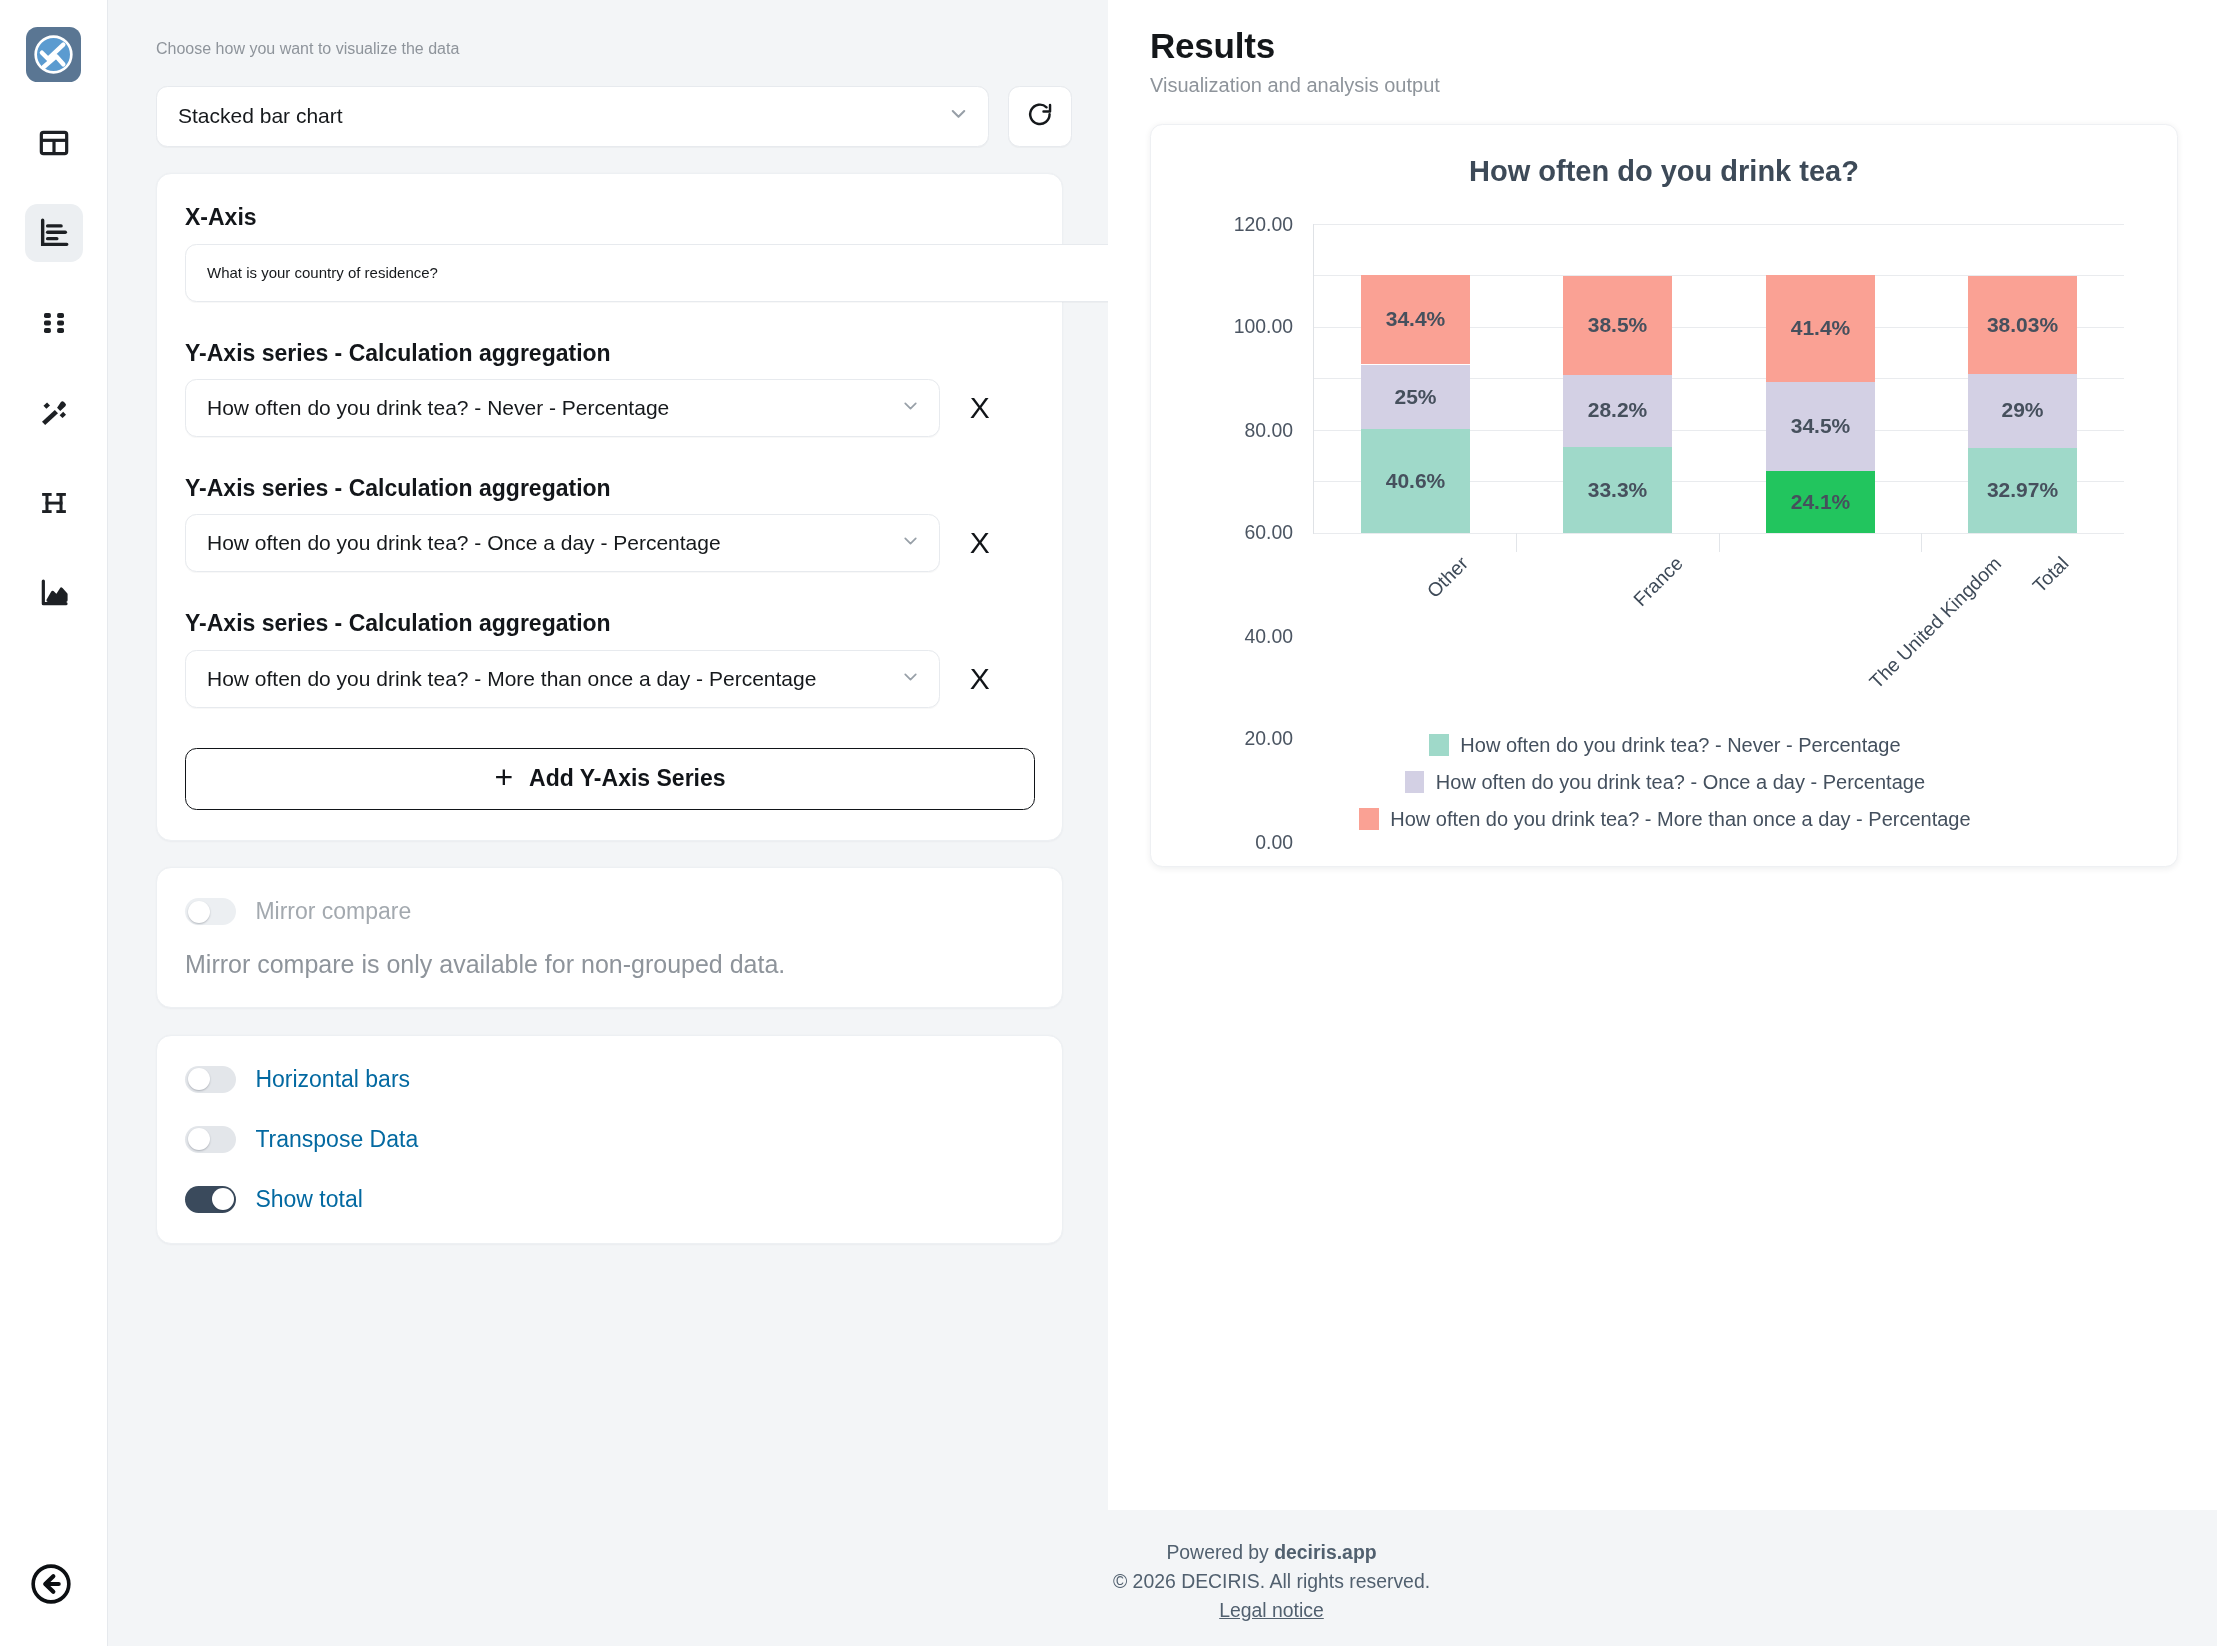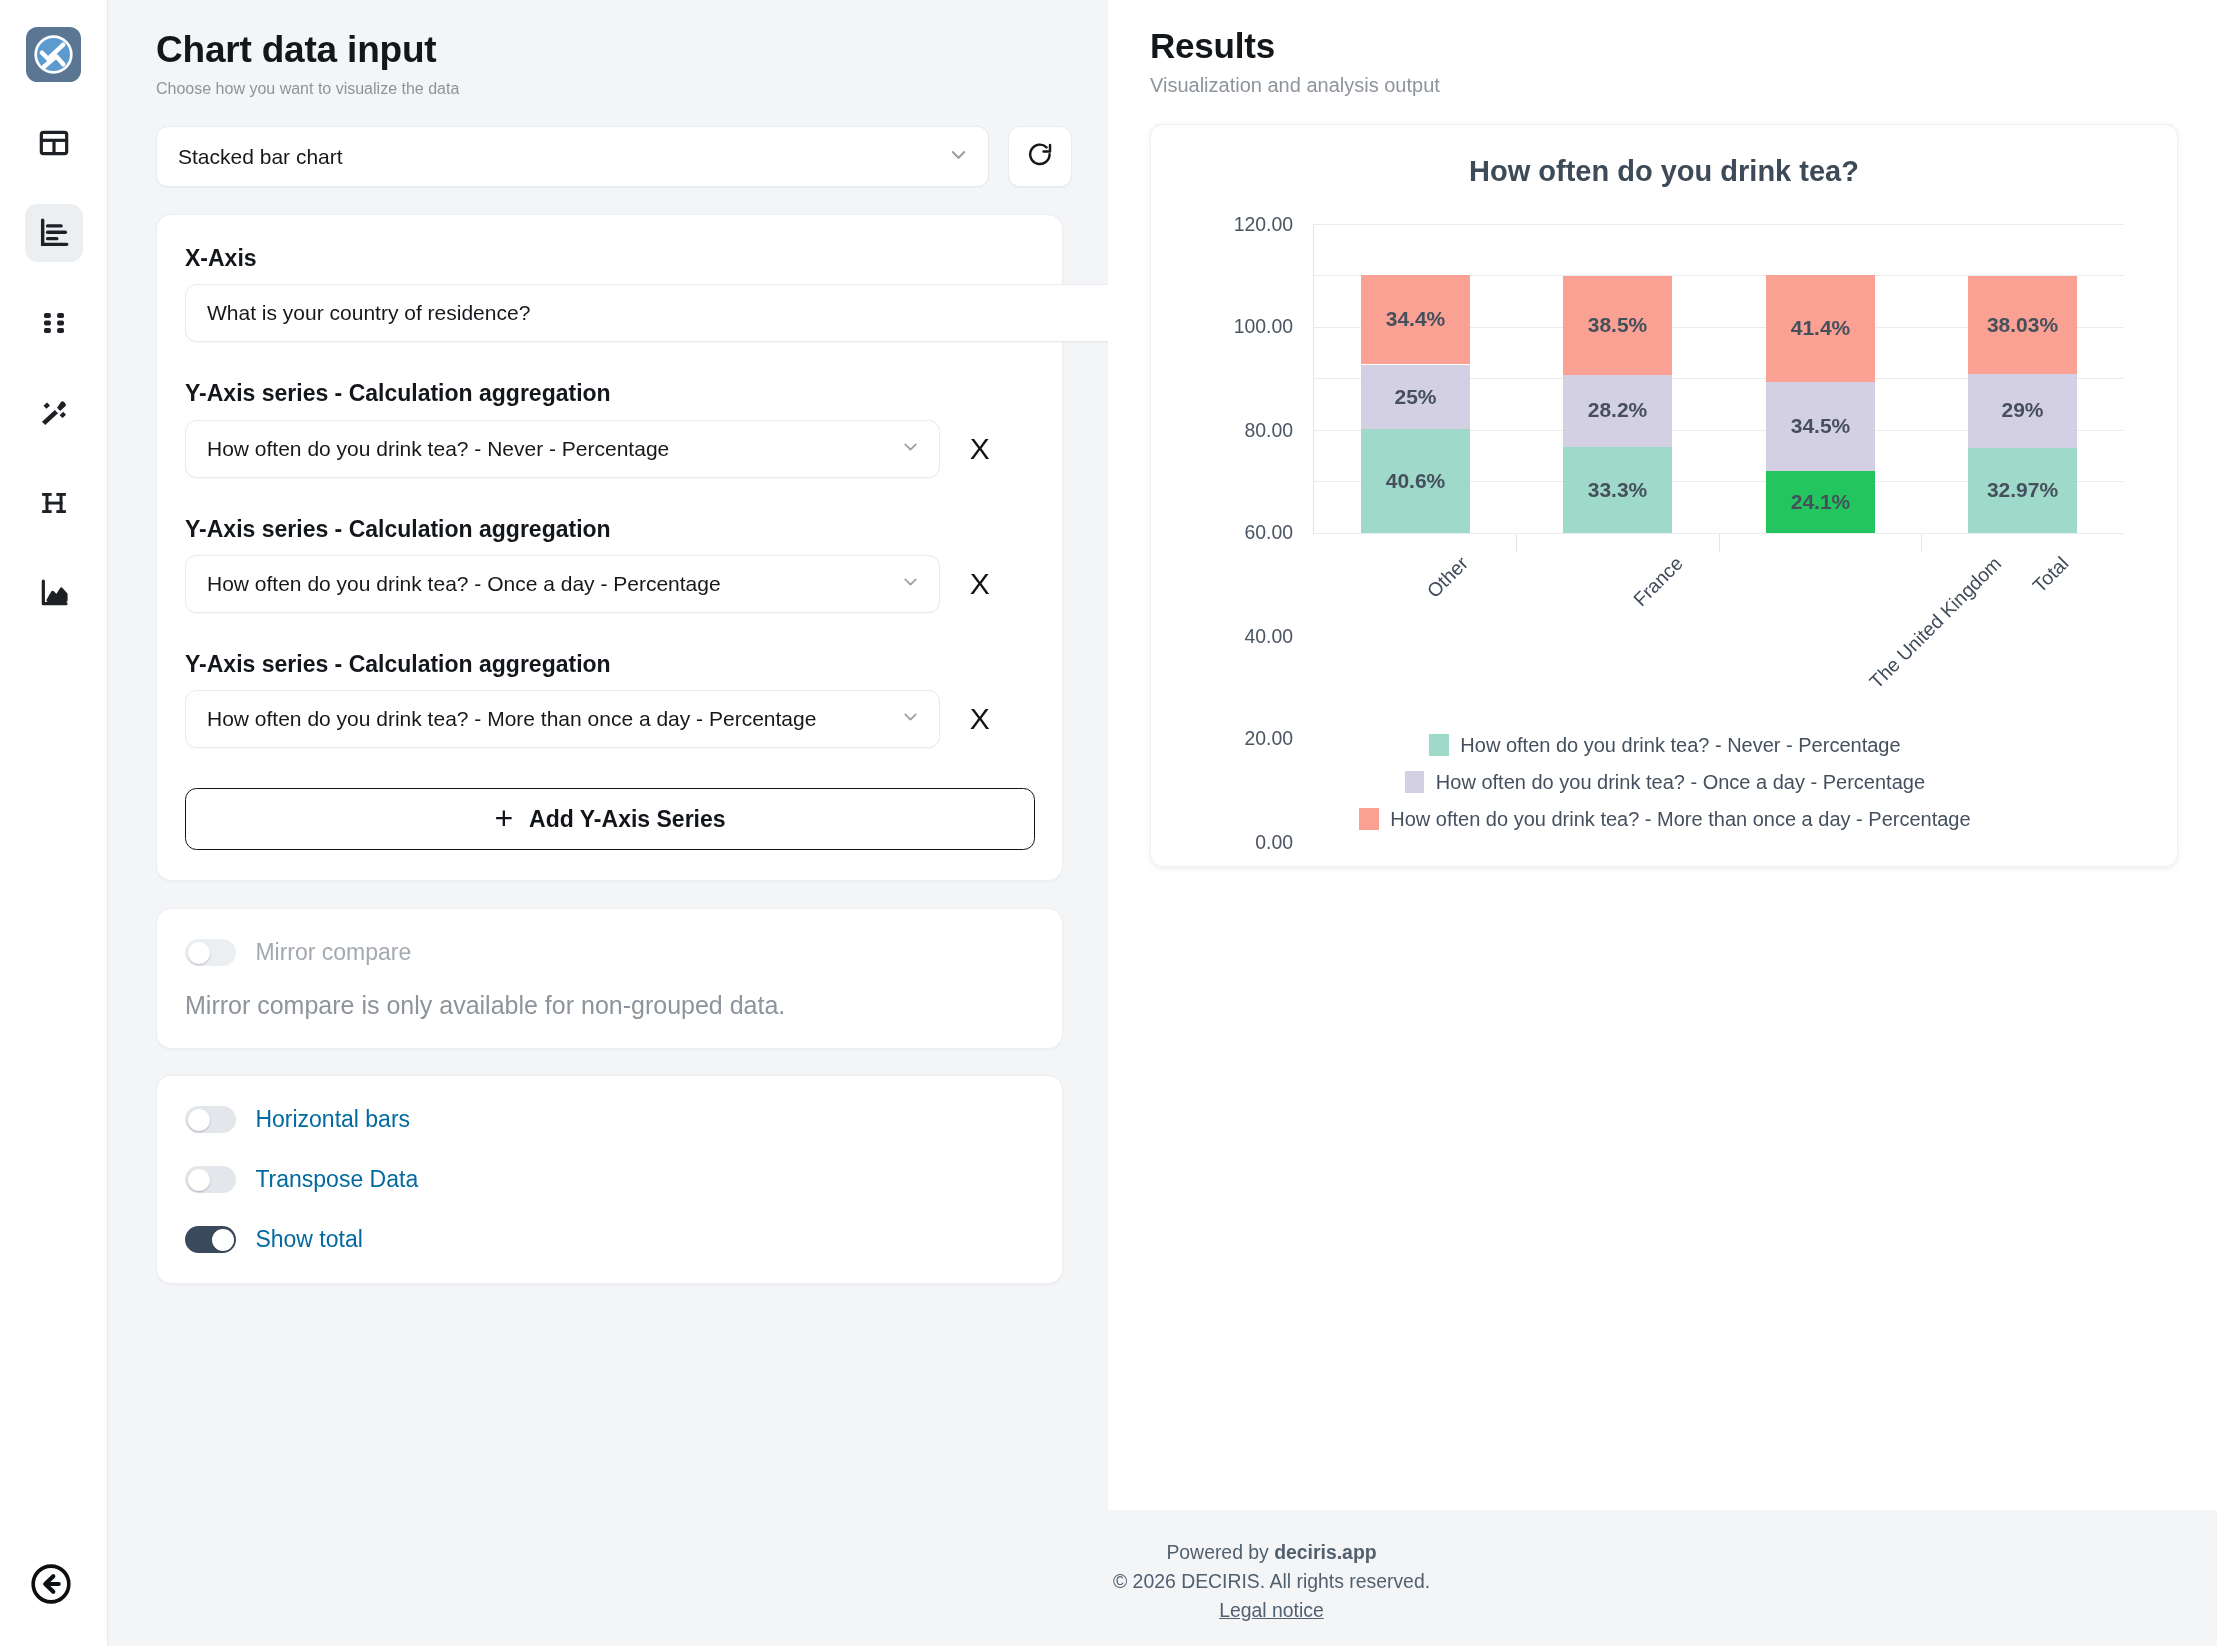--- a/index.html
+++ b/index.html
@@ -98,21 +98,21 @@
     box-shadow: 0 0.9px 1.8px rgba(16,24,40,0.04);
   }
   #axis-card { padding: 30px 28px 30px 28px; }
 
   .field-label {
     font-size: 23px; font-weight: 700; color: #13161a;
     font-stretch: condensed; margin-bottom: 12.4px;
   }
   .field-label.spaced { margin-top: 38px; }
   .series-row { display: flex; align-items: center; gap: 8.8px; }
-  #xaxis-select { width: 973px; height: 58px; font-size: 21px; }
+  #xaxis-select { width: 973px; height: 58px; font-size: 15px; }
   .series-select { width: 755px; height: 58px; font-size: 21px; }
   .x-remove {
     width: 62px; height: 58px;
     display: flex; align-items: center; justify-content: center;
     color: #111418; font-size: 30px; font-weight: 400;
     font-family: "Liberation Sans", sans-serif;
     line-height: 1;
   }
   .add-btn {
     margin-top: 40px; width: 850px; height: 62px;
@@ -329,21 +329,20 @@
       </span>
     </div>
   </div>
 
   <div id="main">
 
     <div id="col-divider"></div>
 
     <div id="config">
 
-      <div class="page-title">Chart data input</div>
       <div class="page-sub">Choose how you want to visualize the data</div>
 
       <div class="selector-row">
         <div class="select-box" id="chart-type-select">
           <span>Stacked bar chart</span>
           <span class="chev">
             <svg width="23" height="23" viewBox="0 0 24 24" fill="none" stroke="currentColor" stroke-width="2.2" stroke-linecap="round" stroke-linejoin="round">
                 <path d="M6 9.5 L12 15.5 L18 9.5"></path>
               </svg>
           </span>

